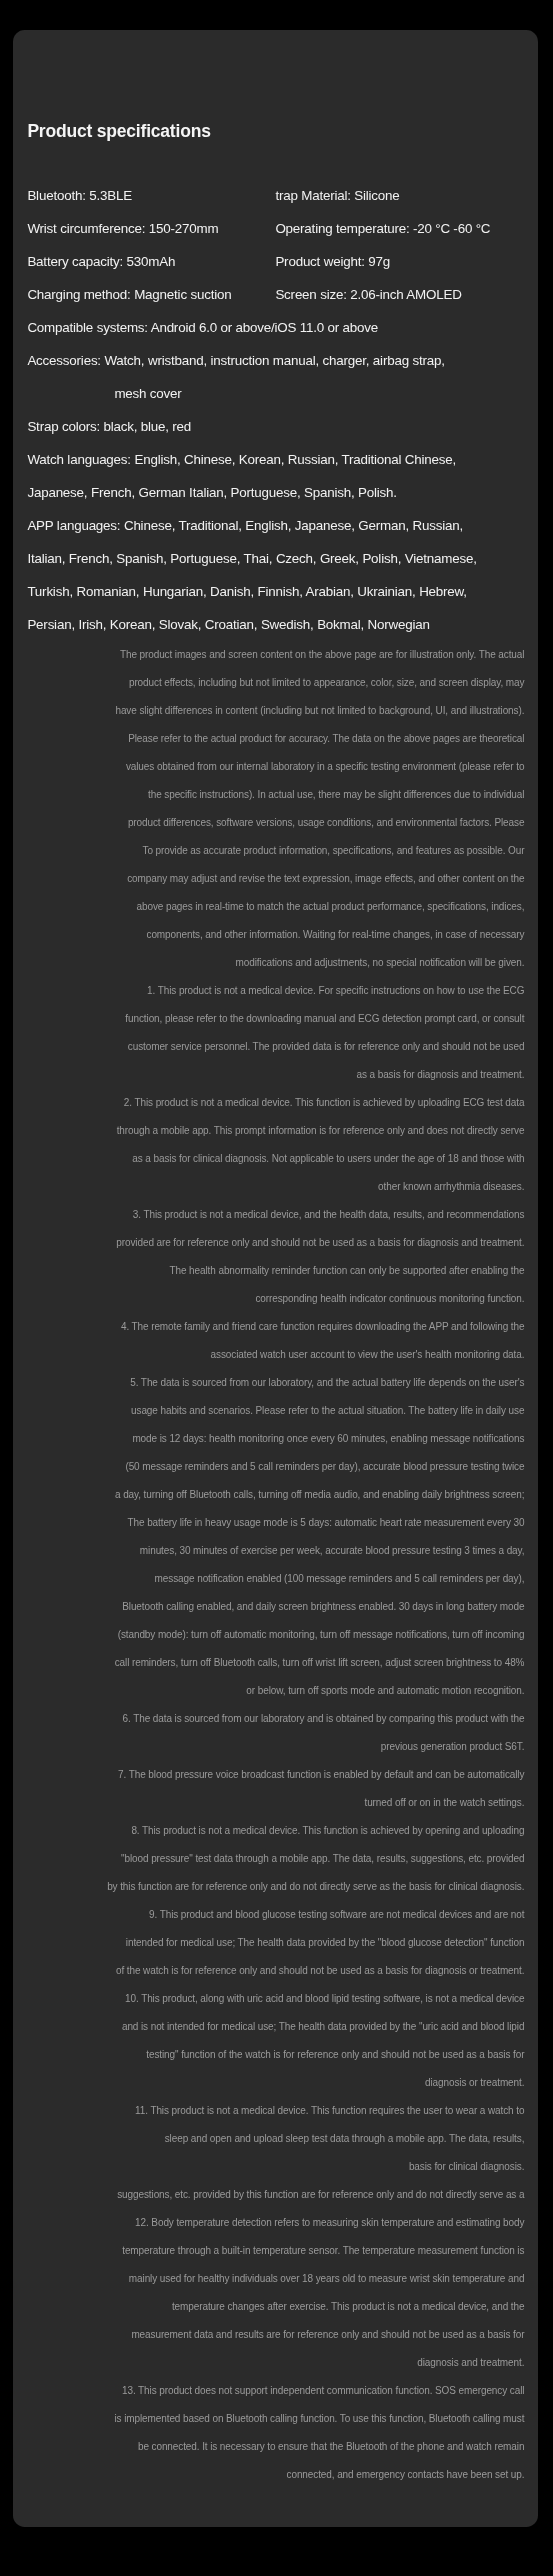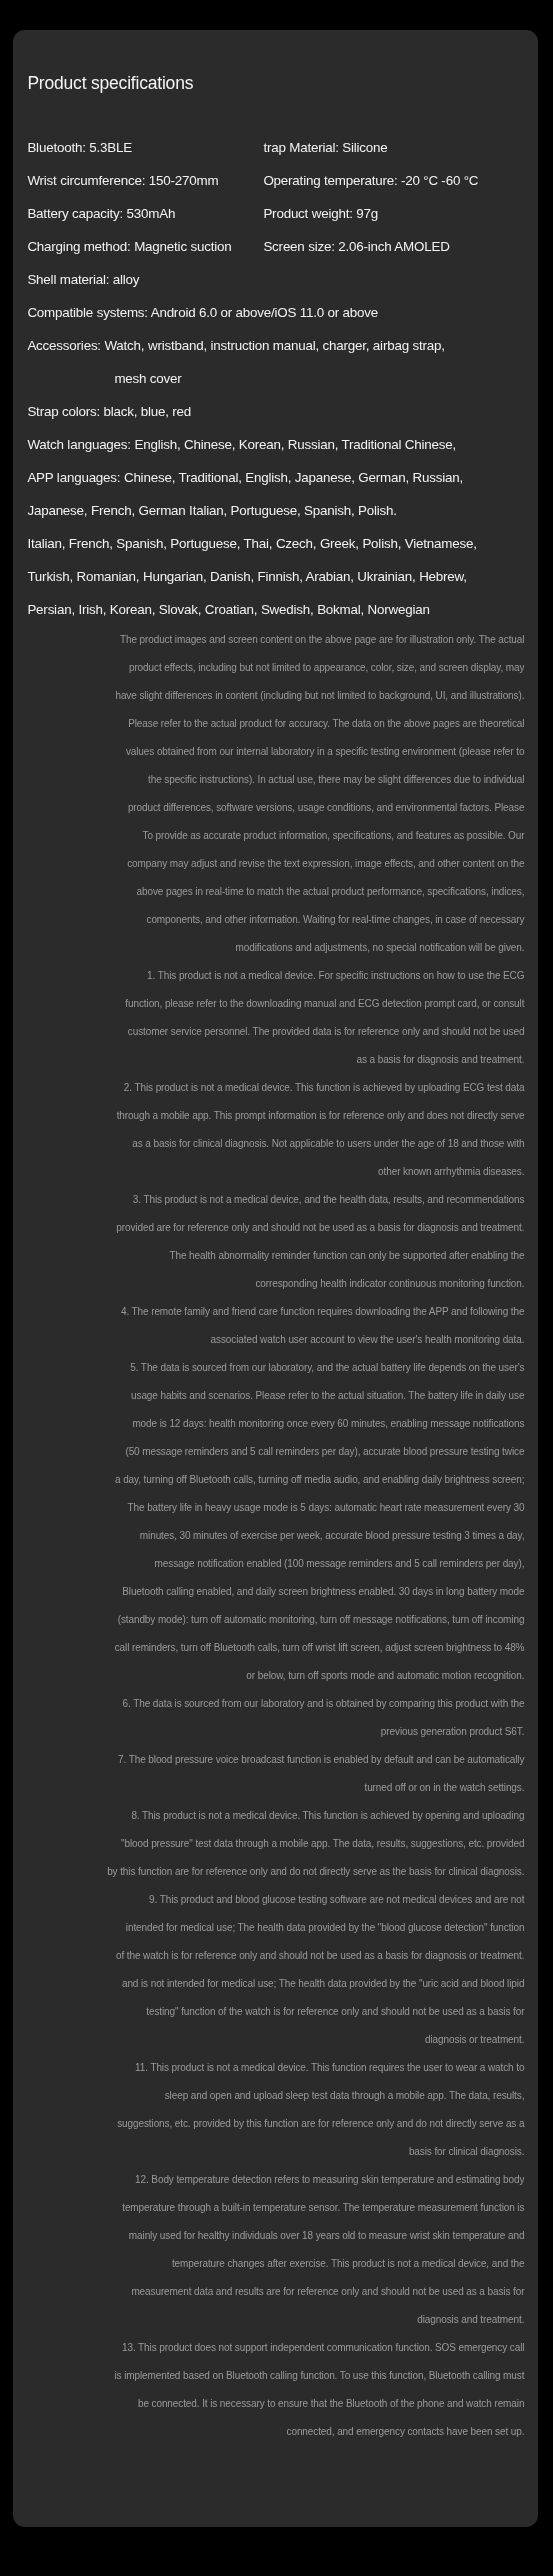--- a/index.html
+++ b/index.html
@@ -20,40 +20,41 @@
     width: 525px;
     height: 2497px;
     background: #2b2b2b;
     border-radius: 11.7px;
     box-sizing: border-box;
     padding: 43px 14px 0 14px;
   }
   .card-title {
     color: #f5f5f5;
     font-size: 17.5px;
-    font-weight: normal;
+    font-weight: bold;
     line-height: 21px;
     letter-spacing: -0.2px;
     white-space: nowrap;
+    margin-top: 48px;
   }
   .specs {
     margin-top: 37px;
     color: #f2f2f2;
     font-size: 13.4px;
     letter-spacing: -0.2px;
   }
   .spec-row {
     height: 33px;
     line-height: 33px;
     white-space: nowrap;
     position: relative;
   }
   .spec-row .right-col {
     position: absolute;
-    left: 236px;
+    left: 248px;
     top: 0;
   }
   .spec-line {
     height: 33px;
     line-height: 33px;
     white-space: nowrap;
   }
   .spec-line.indent {
     padding-left: 87px;
   }
@@ -86,28 +87,27 @@
     </div>
     <div class="spec-row">
       <span class="left-col">Battery capacity: 530mAh</span>
       <span class="right-col">Product weight: 97g</span>
     </div>
     <div class="spec-row">
       <span class="left-col">Charging method: Magnetic suction</span>
       <span class="right-col">Screen size: 2.06-inch AMOLED</span>
     </div>
 
-    <div class="spec-line">Shell material: alloy</div>
     <div class="spec-line">Compatible systems: Android 6.0 or above/iOS 11.0 or above</div>
     <div class="spec-line">Accessories: Watch, wristband, instruction manual, charger, airbag strap,</div>
     <div class="spec-line indent">mesh cover</div>
     <div class="spec-line">Strap colors: black, blue, red</div>
     <div class="spec-line">Watch languages: English, Chinese, Korean, Russian, Traditional Chinese,</div>
+    <div class="spec-line">Japanese, French, German Italian, Portuguese, Spanish, Polish.</div>
     <div class="spec-line">APP languages: Chinese, Traditional, English, Japanese, German, Russian,</div>
-    <div class="spec-line">Japanese, French, German Italian, Portuguese, Spanish, Polish.</div>
     <div class="spec-line">Italian, French, Spanish, Portuguese, Thai, Czech, Greek, Polish, Vietnamese,</div>
     <div class="spec-line">Turkish, Romanian, Hungarian, Danish, Finnish, Arabian, Ukrainian, Hebrew,</div>
     <div class="spec-line">Persian, Irish, Korean, Slovak, Croatian, Swedish, Bokmal, Norwegian</div>
   </div>
 
   <div class="notes">
     <div class="note-line">The product images and screen content on the above page are for illustration only. The actual</div>
     <div class="note-line">product effects, including but not limited to appearance, color, size, and screen display, may</div>
     <div class="note-line">have slight differences in content (including but not limited to background, UI, and illustrations).</div>
     <div class="note-line">Please refer to the actual product for accuracy. The data on the above pages are theoretical</div>
@@ -148,27 +148,28 @@
     <div class="note-line">6. The data is sourced from our laboratory and is obtained by comparing this product with the</div>
     <div class="note-line">previous generation product S6T.</div>
     <div class="note-line">7. The blood pressure voice broadcast function is enabled by default and can be automatically</div>
     <div class="note-line">turned off or on in the watch settings.</div>
     <div class="note-line">8. This product is not a medical device. This function is achieved by opening and uploading</div>
     <div class="note-line">"blood pressure" test data through a mobile app. The data, results, suggestions, etc. provided</div>
     <div class="note-line">by this function are for reference only and do not directly serve as the basis for clinical diagnosis.</div>
     <div class="note-line">9. This product and blood glucose testing software are not medical devices and are not</div>
     <div class="note-line">intended for medical use; The health data provided by the "blood glucose detection" function</div>
     <div class="note-line">of the watch is for reference only and should not be used as a basis for diagnosis or treatment.</div>
+    <div class="note-line">10. This product, along with uric acid and blood lipid testing software, is not a medical device</div>
     <div class="note-line">and is not intended for medical use; The health data provided by the "uric acid and blood lipid</div>
     <div class="note-line">testing" function of the watch is for reference only and should not be used as a basis for</div>
     <div class="note-line">diagnosis or treatment.</div>
     <div class="note-line">11. This product is not a medical device. This function requires the user to wear a watch to</div>
     <div class="note-line">sleep and open and upload sleep test data through a mobile app. The data, results,</div>
+    <div class="note-line">basis for clinical diagnosis.</div>
     <div class="note-line">suggestions, etc. provided by this function are for reference only and do not directly serve as a</div>
-    <div class="note-line">basis for clinical diagnosis.</div>
     <div class="note-line">12. Body temperature detection refers to measuring skin temperature and estimating body</div>
     <div class="note-line">temperature through a built-in temperature sensor. The temperature measurement function is</div>
     <div class="note-line">mainly used for healthy individuals over 18 years old to measure wrist skin temperature and</div>
     <div class="note-line">temperature changes after exercise. This product is not a medical device, and the</div>
     <div class="note-line">measurement data and results are for reference only and should not be used as a basis for</div>
     <div class="note-line">diagnosis and treatment.</div>
     <div class="note-line">13. This product does not support independent communication function. SOS emergency call</div>
     <div class="note-line">is implemented based on Bluetooth calling function. To use this function, Bluetooth calling must</div>
     <div class="note-line">be connected. It is necessary to ensure that the Bluetooth of the phone and watch remain</div>
     <div class="note-line">connected, and emergency contacts have been set up.</div>

